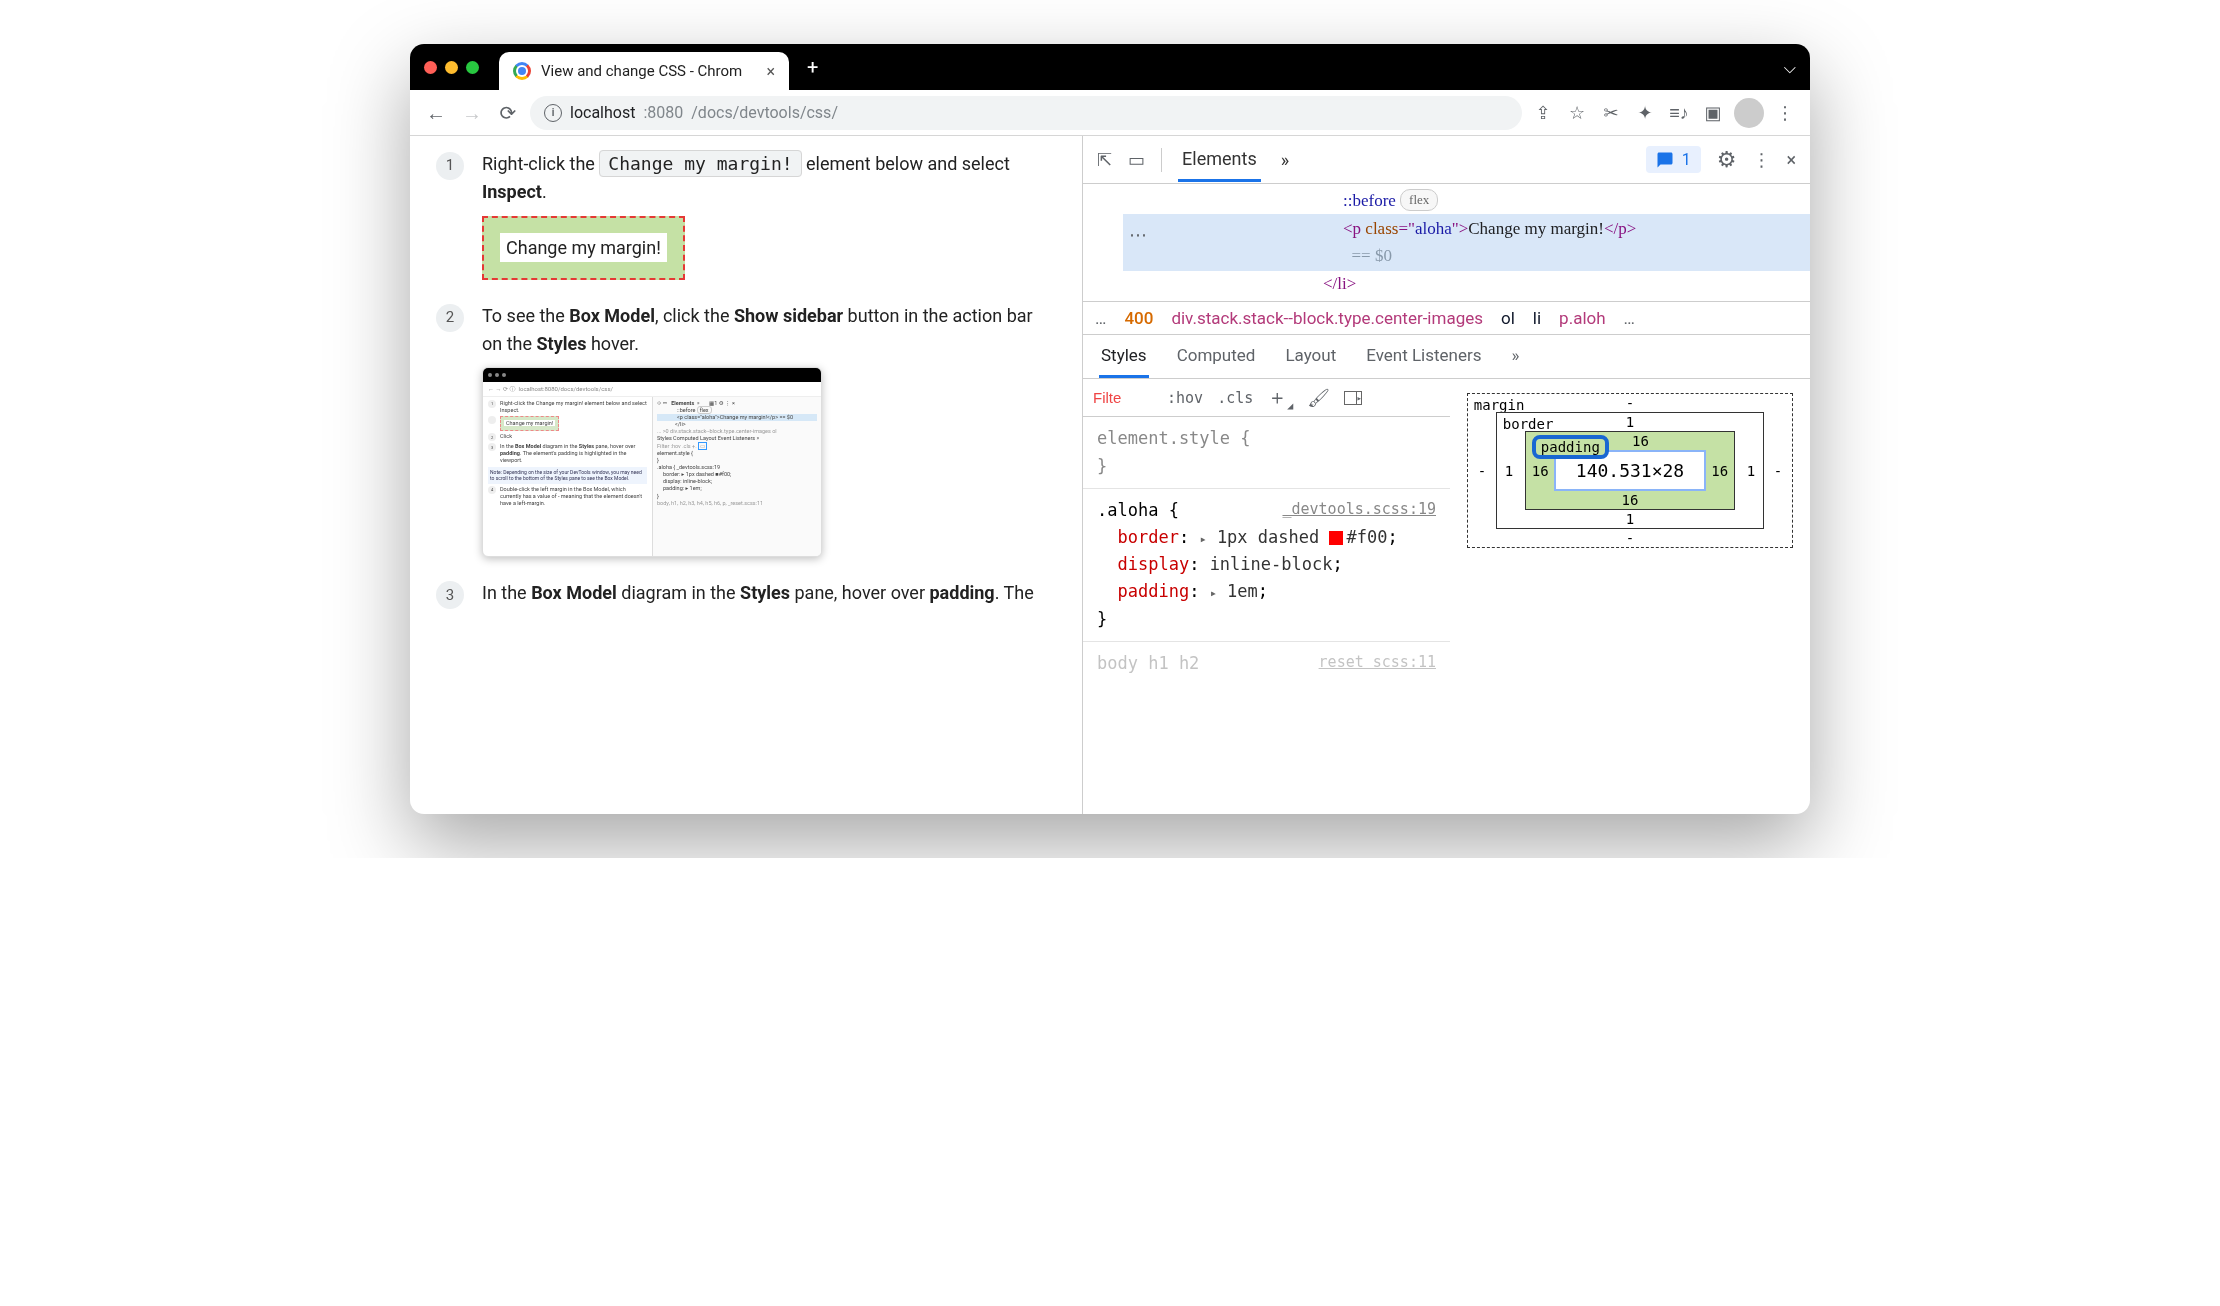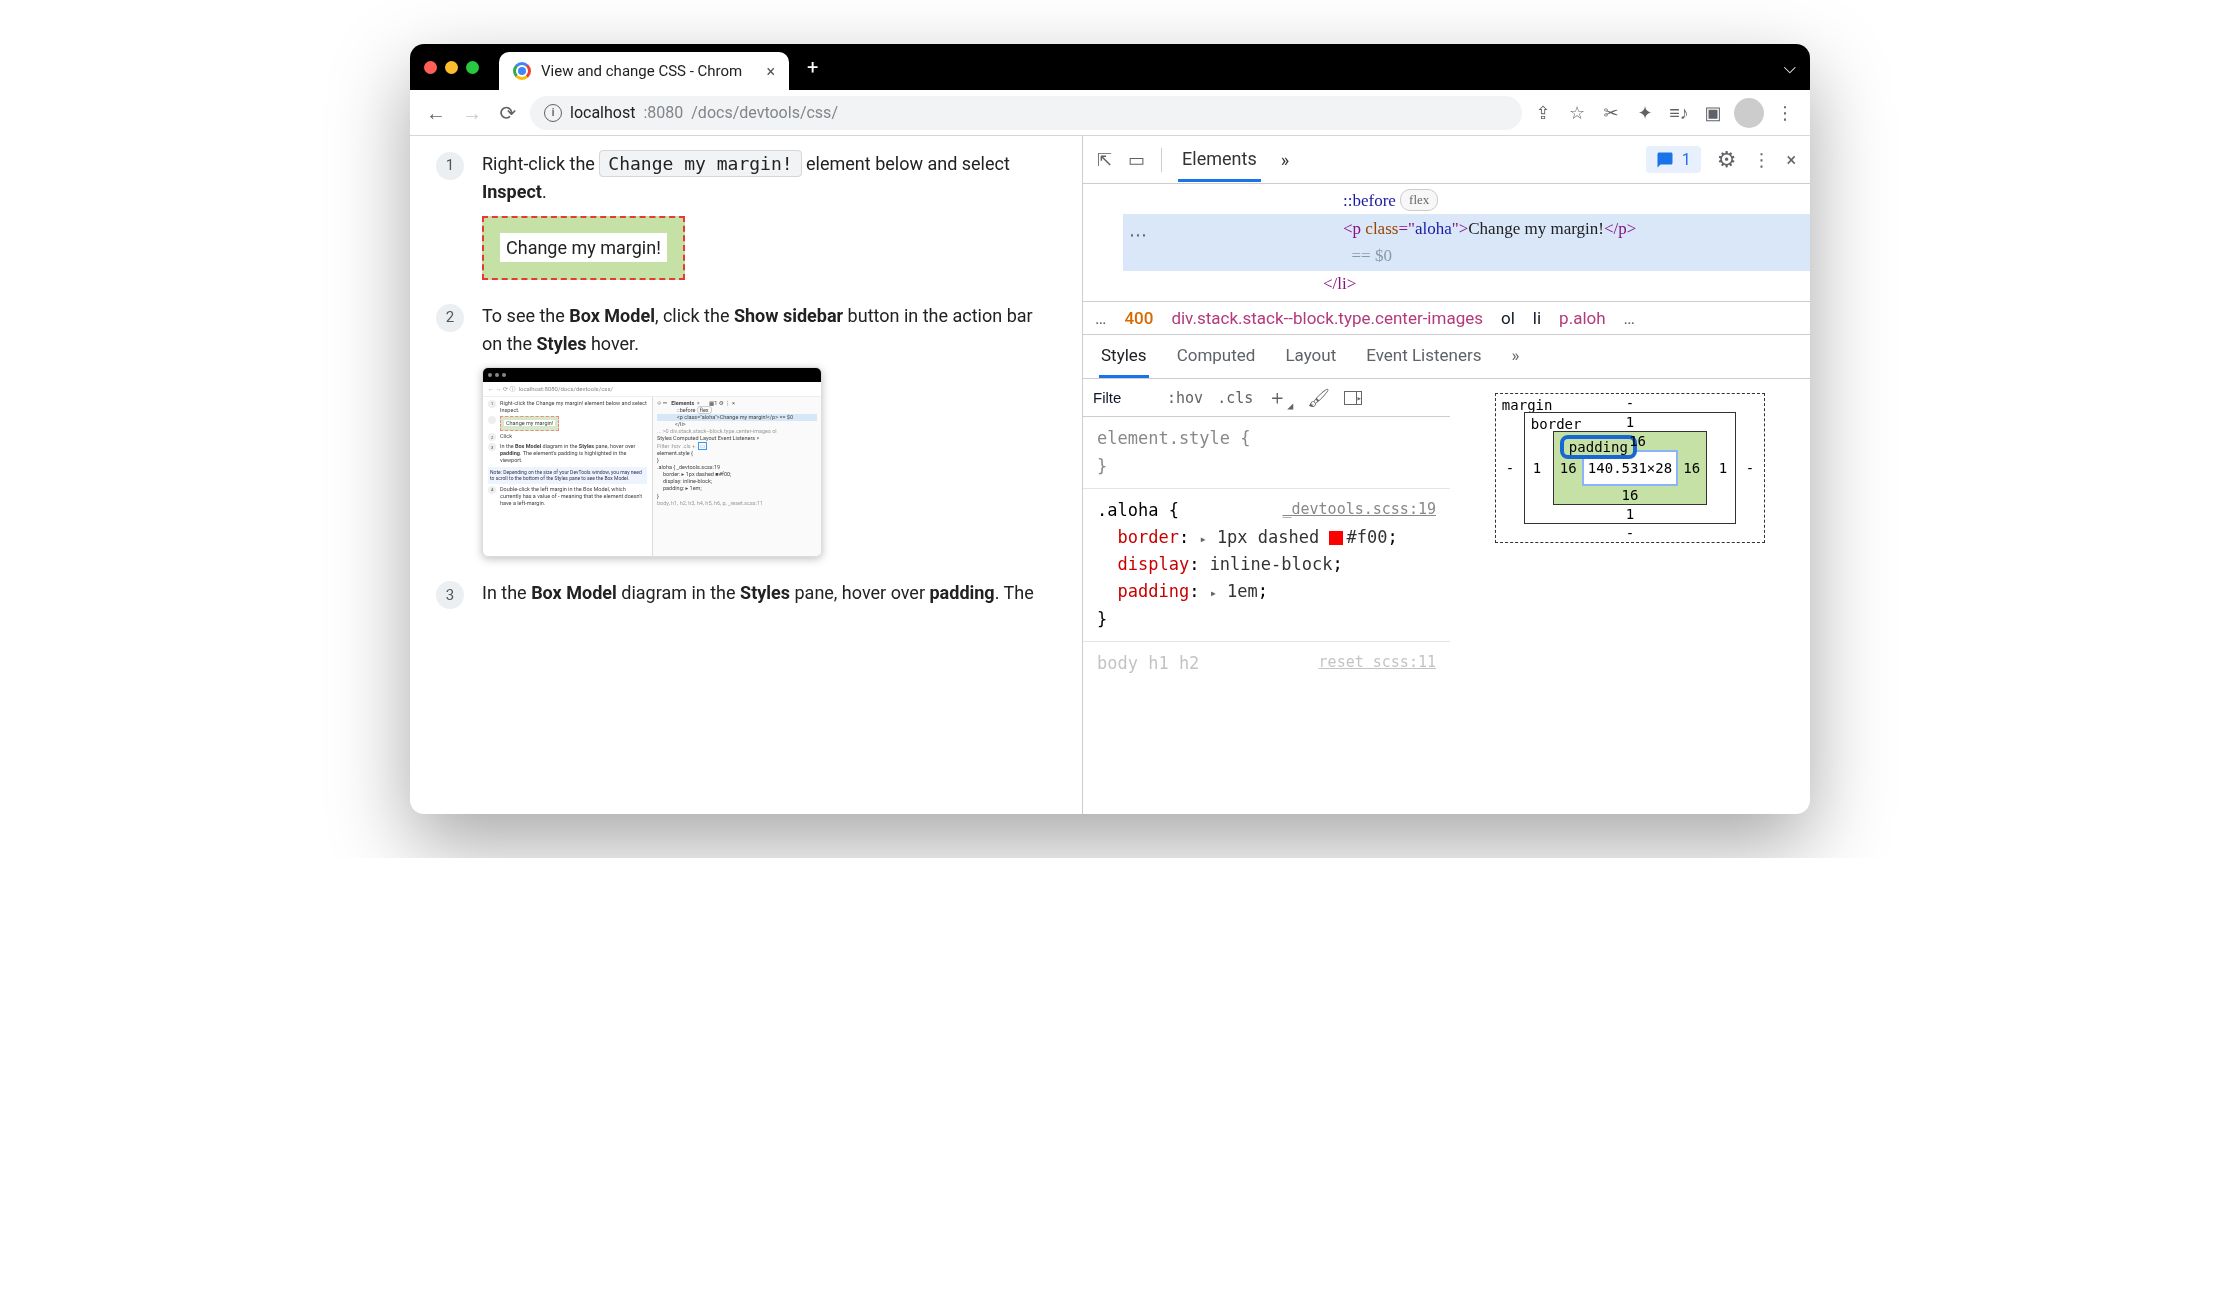--- a/index.html
+++ b/index.html
@@ -65,35 +65,35 @@
   .dom .pill{display:inline-block;border:1px solid #ccc;border-radius:10px;padding:0 8px;font-size:13px;background:#f7f7f7;color:#666;vertical-align:2px;}
   .crumb{border-top:1px solid #cdcdcd;border-bottom:1px solid #cdcdcd;display:flex;align-items:center;padding:6px 12px;gap:18px;font-size:17px;}
   .crumb .dots{color:#5f6368;} .crumb .n400{color:#d66a00;font-weight:500;}
   .crumb .path{color:#b33a7a;} .crumb .el{color:#0f172a;text-align:right;}
   .subtabs{display:flex;gap:26px;padding:0 16px;border-bottom:1px solid #cdcdcd;}
   .subtabs .st{padding:10px 2px;font-size:17px;color:#5f6368;}
   .subtabs .st.act{color:#202124;border-bottom:3px solid #1a73e8;}
   .lower{flex:1;display:flex;overflow:hidden;}
   .styles{flex:1;display:flex;flex-direction:column;font-family:ui-monospace,Menlo,monospace;}
   .filterbar{display:flex;align-items:center;border-bottom:1px solid #cdcdcd;height:38px;padding:0 10px;gap:14px;font-size:15px;color:#5f6368;}
-  .filterbar .f{flex:0 0 60px;color:#0f172a;font-family:-apple-system,sans-serif;}
+  .filterbar .f{flex:0 0 60px;color:#ef4444;font-family:-apple-system,sans-serif;}
   .styleblk{padding:8px 14px;border-bottom:1px solid #e4e4e4;font-size:17px;line-height:1.6;}
   .styleblk.dim{color:#888;}
   .styleblk .src{float:right;color:#888;text-decoration:underline;font-size:15px;}
   .styleblk .prop{color:#c80000;} .styleblk .val{color:#333;}
   .styleblk .sw{display:inline-block;width:14px;height:14px;background:#f00;vertical-align:-2px;margin-right:3px;}
   .styleblk .tri{color:#666;font-size:12px;}
   .box{width:360px;padding:14px;display:flex;align-items:flex-start;justify-content:center;}
   .bm{position:relative;font-family:ui-monospace,Menlo,monospace;font-size:14px;text-align:right;}
   .bm .layer{border:1.5px dashed #333;padding:18px 28px;position:relative;background:#fff;}
   .bm .lbl{position:absolute;top:3px;left:6px;font-size:14px;}
   .bm .border{border-style:solid;background:#fff;}
   .bm .padding{border-style:solid;background:#c5e1a5;}
   .bm .padlbl{border:4px solid #1967d2;border-radius:8px;padding:0 5px;background:#c5e1a5;}
-  .bm .inner{border:2px solid #8ab4f8;background:#fff;padding:8px 4px;font-size:14px;}
+  .bm .inner{border:2px solid #8ab4f8;background:#fff;padding:8px 20px;font-size:18px;}
   .bm .v{position:absolute;font-size:14px;}
 </style>
 </head>
 <body>
 
 <div class="window">
   <div class="titlebar">
     <div class="traffic">
       <div class="tl r"></div>
       <div class="tl y"></div>

